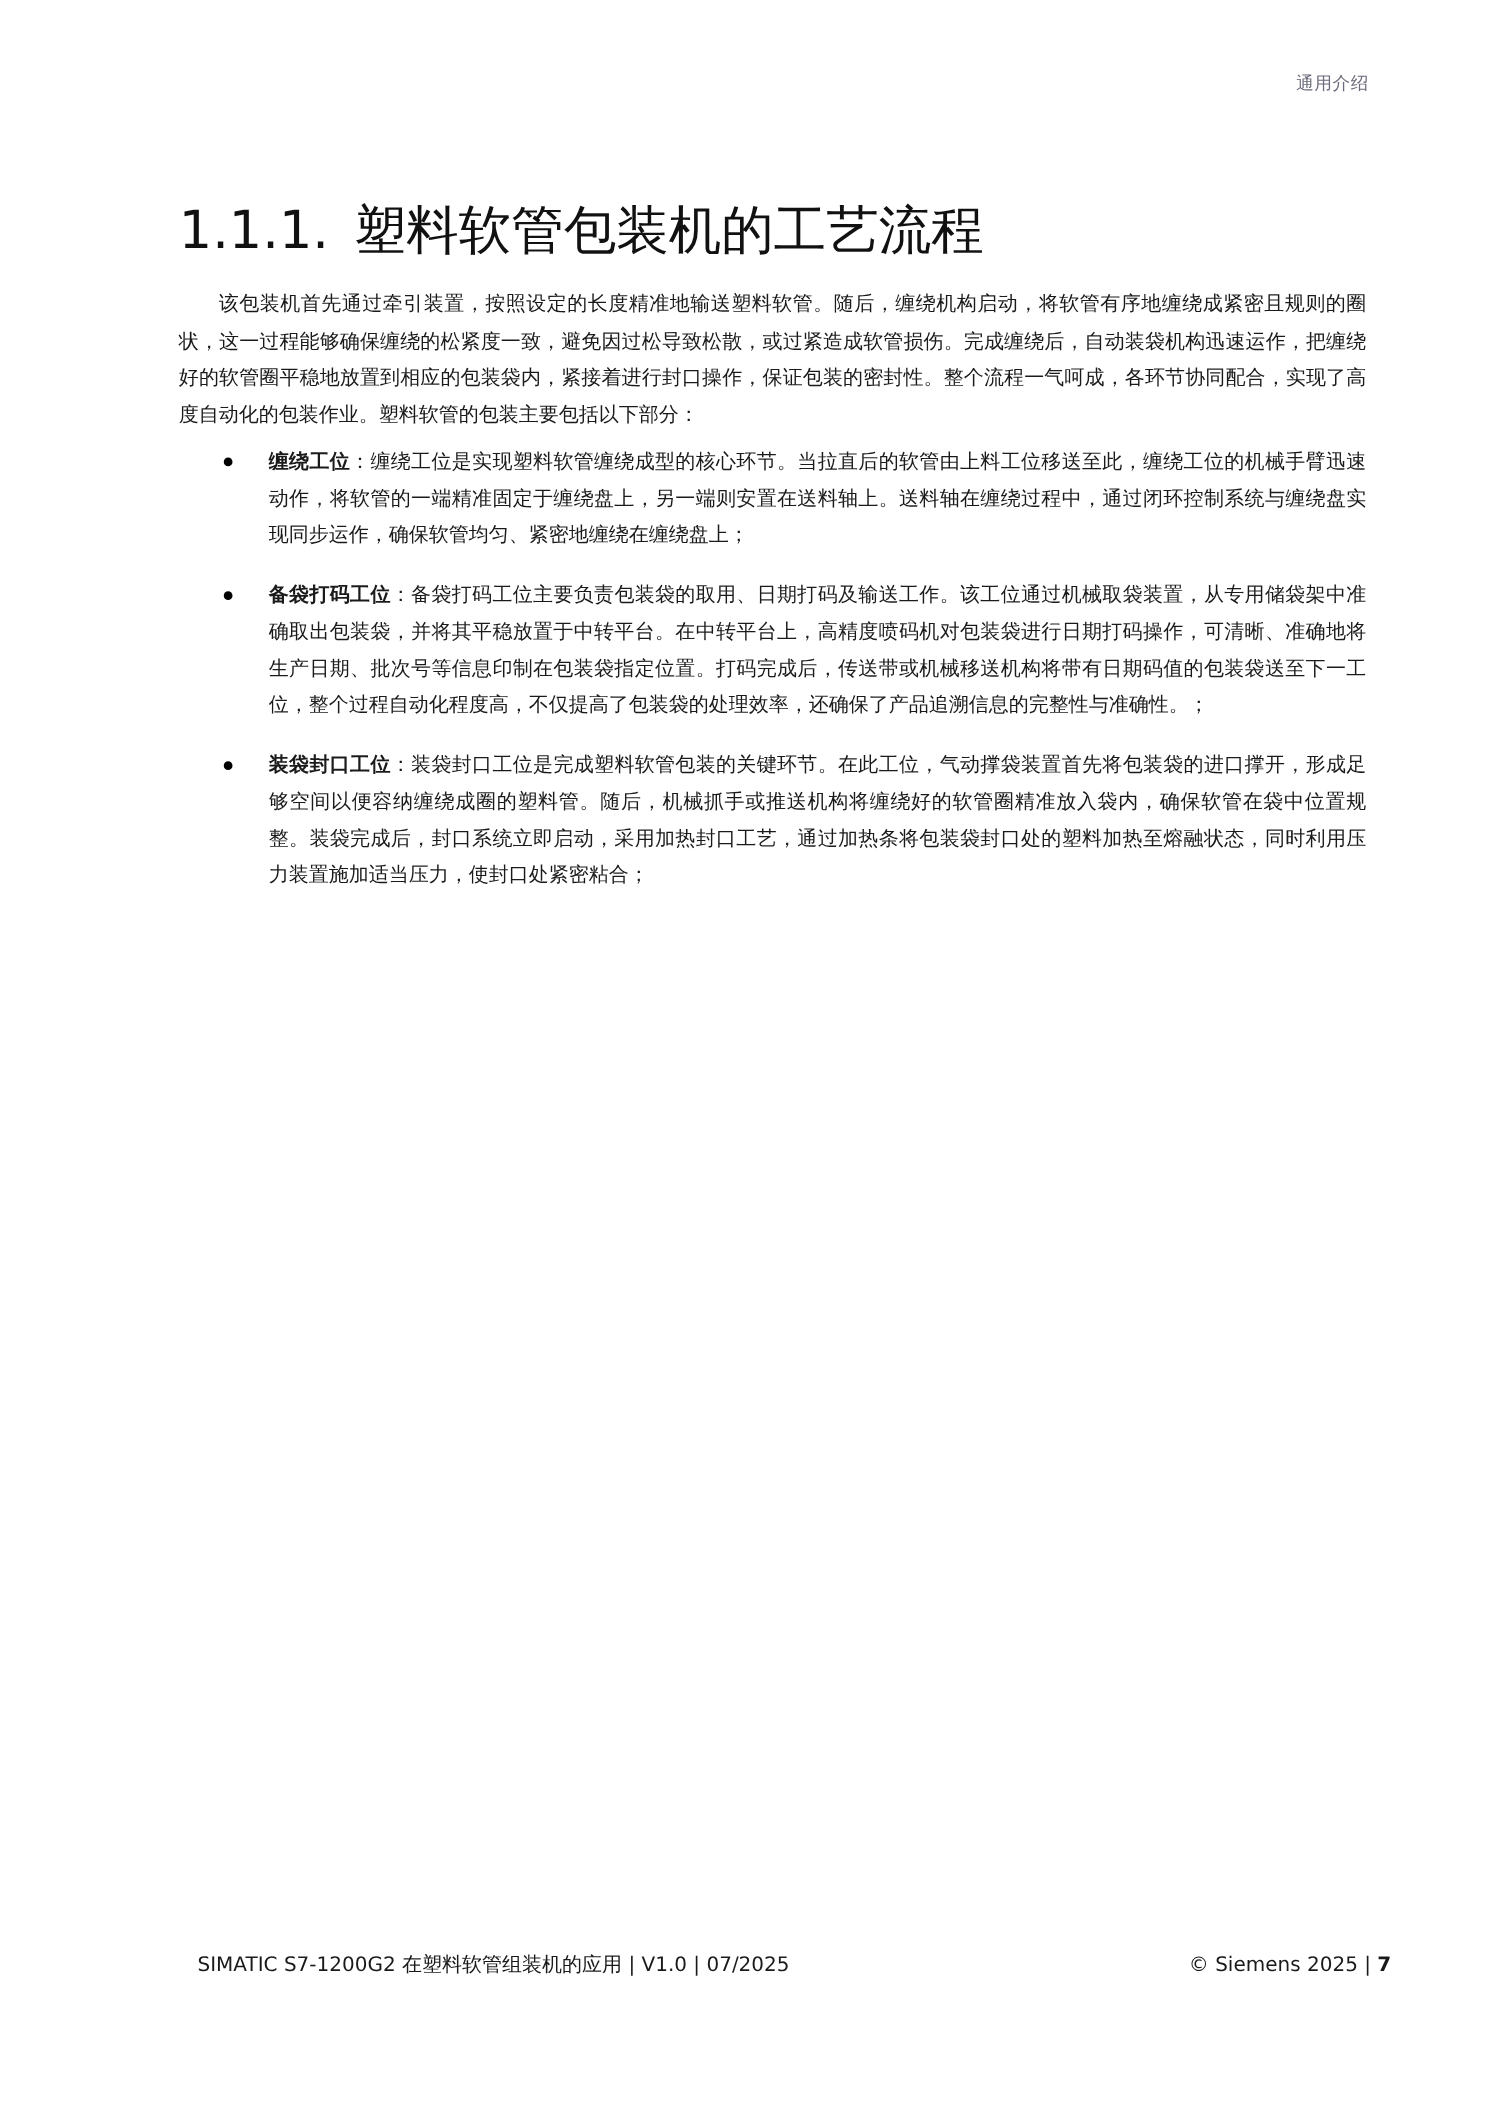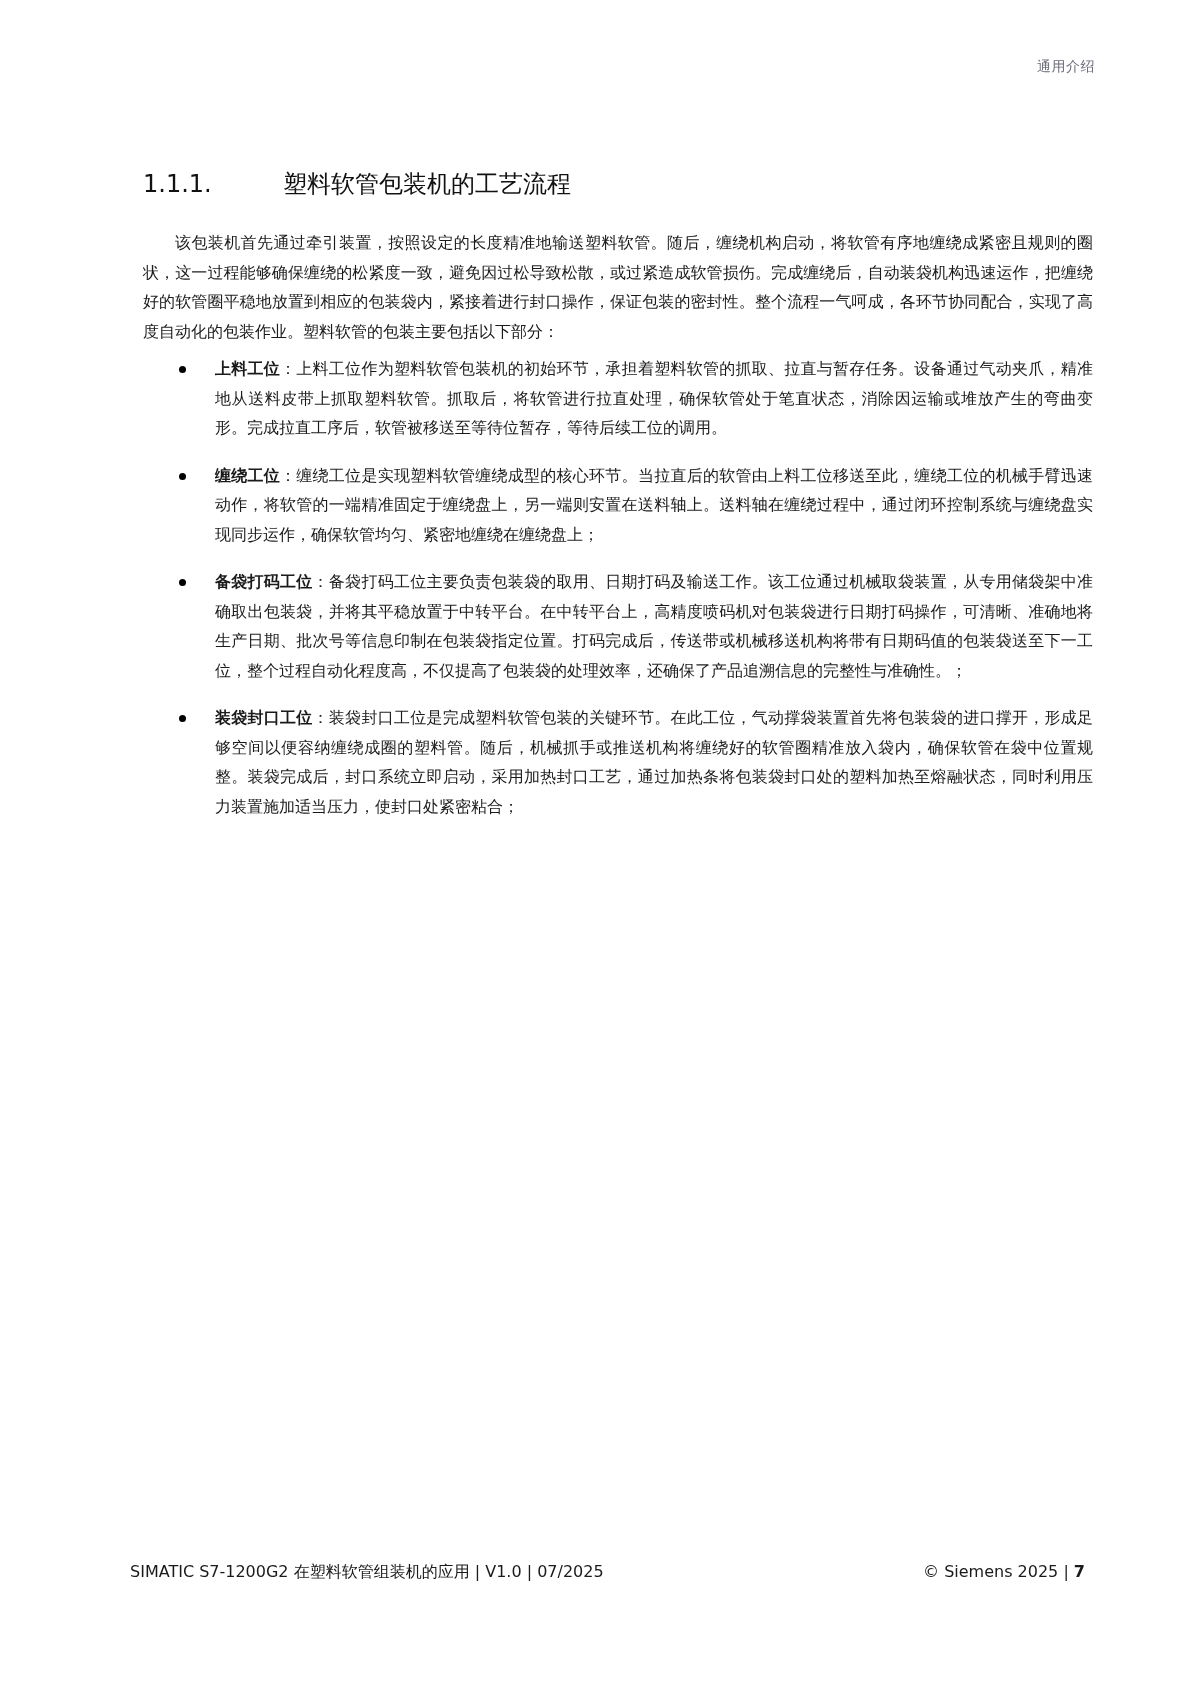--- a/index.html
+++ b/index.html
@@ -23,21 +23,21 @@
       color: #6b6b7b;
       letter-spacing: 0.5px;
     }
     .content {
       position: absolute;
       left: 143px;
       top: 160px;
       width: 950px;
     }
     .section-title {
-      font-size: 24px;
+      font-size: 42px;
       font-weight: normal;
       color: #111111;
       margin: 0 0 20px 0;
       display: flex;
       align-items: baseline;
       line-height: 48px;
     }
     .section-number {
       display: inline-block;
       width: 140px;
@@ -74,21 +74,21 @@
     .term {
       font-weight: bold;
     }
     .closing {
       text-indent: 32px;
       margin-top: -2px;
     }
     .footer {
       position: absolute;
       top: 1562px;
-      left: 130px;
+      left: 158px;
       width: 955px;
       font-size: 16px;
       color: #1a1a1a;
       display: flex;
       justify-content: space-between;
       gap: 10px;
     }
     .footer .page-number {
       font-weight: bold;
     }
@@ -102,24 +102,20 @@
   <h1 class="section-title">
     <span class="section-number">1.1.1.</span>
     <span class="section-text">塑料软管包装机的工艺流程</span>
   </h1>
 
   <p class="body-text intro">该包装机首先通过牵引装置，按照设定的长度精准地输送塑料软管。随后，缠绕机构启动，将软管有序地缠绕成紧密且规则的圈状，这一过程能够确保缠绕的松紧度一致，避免因过松导致松散，或过紧造成软管损伤。完成缠绕后，自动装袋机构迅速运作，把缠绕好的软管圈平稳地放置到相应的包装袋内，紧接着进行封口操作，保证包装的密封性。整个流程一气呵成，各环节协同配合，实现了高度自动化的包装作业。塑料软管的包装主要包括以下部分：</p>
 
   <ul class="stations">
     <li class="body-text">
       <span class="bullet"></span>
-      <span class="term">上料工位</span><span>：</span><span>上料工位作为塑料软管包装机的初始环节，承担着塑料软管的抓取、拉直与暂存任务。设备通过气动夹爪，精准地从送料皮带上抓取塑料软管。抓取后，将软管进行拉直处理，确保软管处于笔直状态，消除因运输或堆放产生的弯曲变形。完成拉直工序后，软管被移送至等待位暂存，等待后续工位的调用。</span>
-    </li>
-    <li class="body-text">
-      <span class="bullet"></span>
       <span class="term">缠绕工位</span><span>：</span><span>缠绕工位是实现塑料软管缠绕成型的核心环节。当拉直后的软管由上料工位移送至此，缠绕工位的机械手臂迅速动作，将软管的一端精准固定于缠绕盘上，另一端则安置在送料轴上。送料轴在缠绕过程中，通过闭环控制系统与缠绕盘实现同步运作，确保软管均匀、紧密地缠绕在缠绕盘上；</span>
     </li>
     <li class="body-text">
       <span class="bullet"></span>
       <span class="term">备袋打码工位</span><span>：</span><span>备袋打码工位主要负责包装袋的取用、日期打码及输送工作。该工位通过机械取袋装置，从专用储袋架中准确取出包装袋，并将其平稳放置于中转平台。在中转平台上，高精度喷码机对包装袋进行日期打码操作，可清晰、准确地将生产日期、批次号等信息印制在包装袋指定位置。打码完成后，传送带或机械移送机构将带有日期码值的包装袋送至下一工位，整个过程自动化程度高，不仅提高了包装袋的处理效率，还确保了产品追溯信息的完整性与准确性。；</span>
     </li>
     <li class="body-text">
       <span class="bullet"></span>
       <span class="term">装袋封口工位</span><span>：</span><span>装袋封口工位是完成塑料软管包装的关键环节。在此工位，气动撑袋装置首先将包装袋的进口撑开，形成足够空间以便容纳缠绕成圈的塑料管。随后，机械抓手或推送机构将缠绕好的软管圈精准放入袋内，确保软管在袋中位置规整。装袋完成后，封口系统立即启动，采用加热封口工艺，通过加热条将包装袋封口处的塑料加热至熔融状态，同时利用压力装置施加适当压力，使封口处紧密粘合；</span>
     </li>

